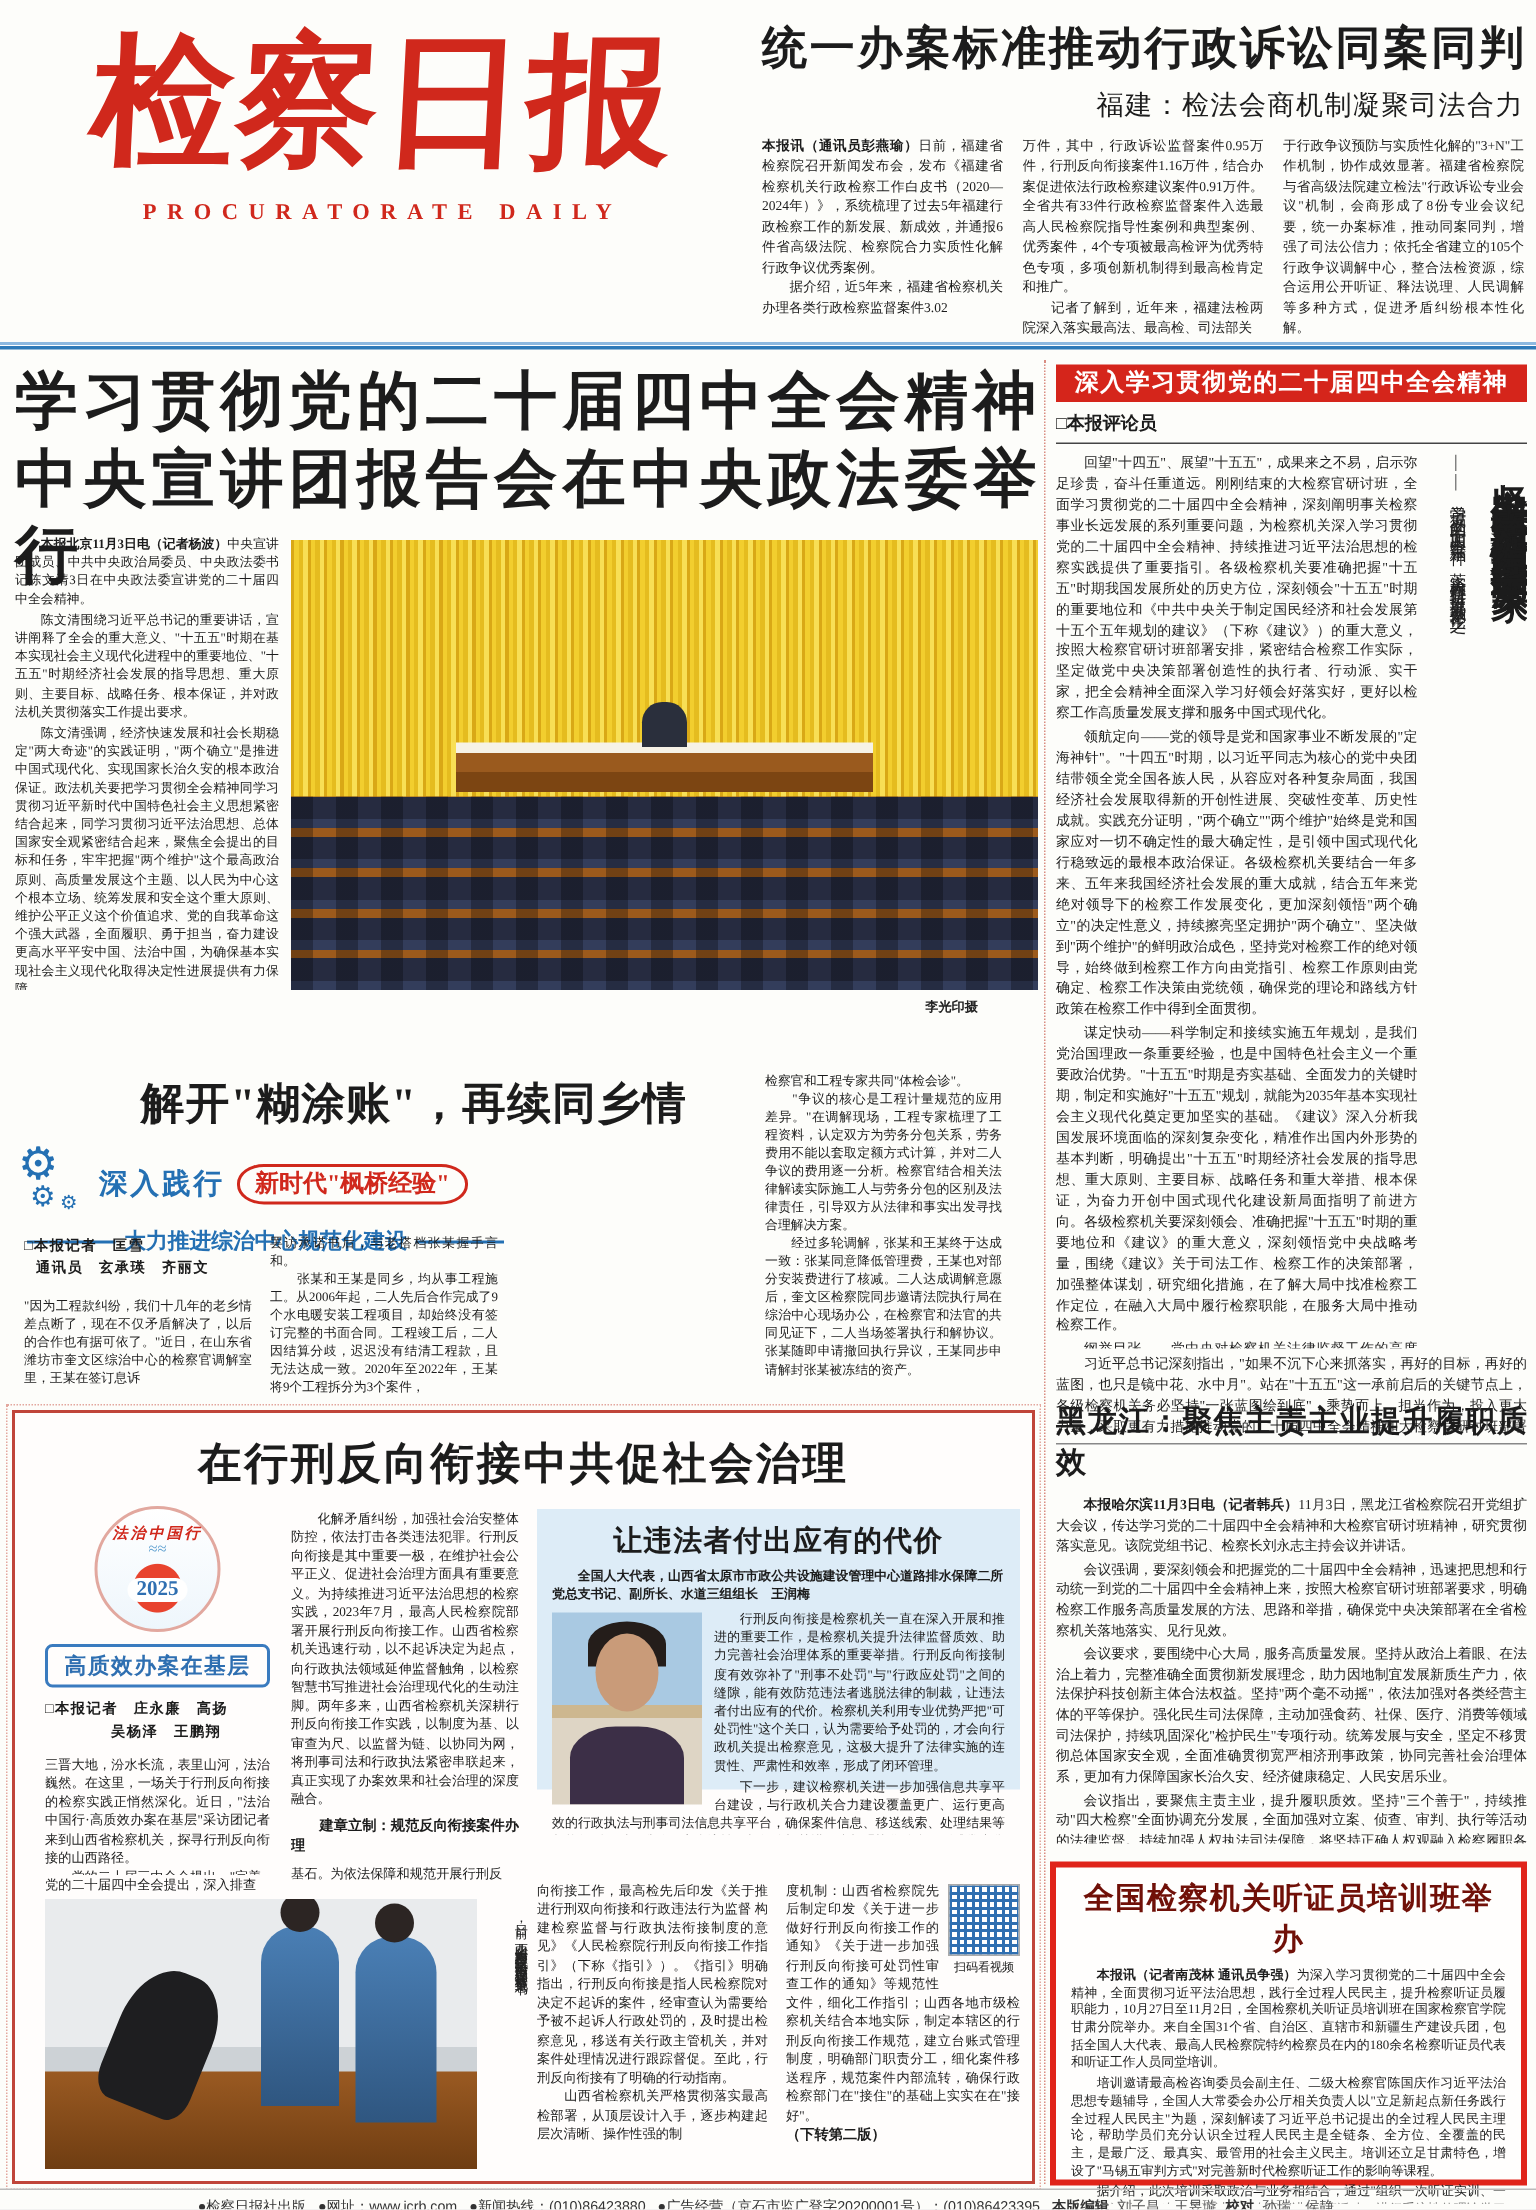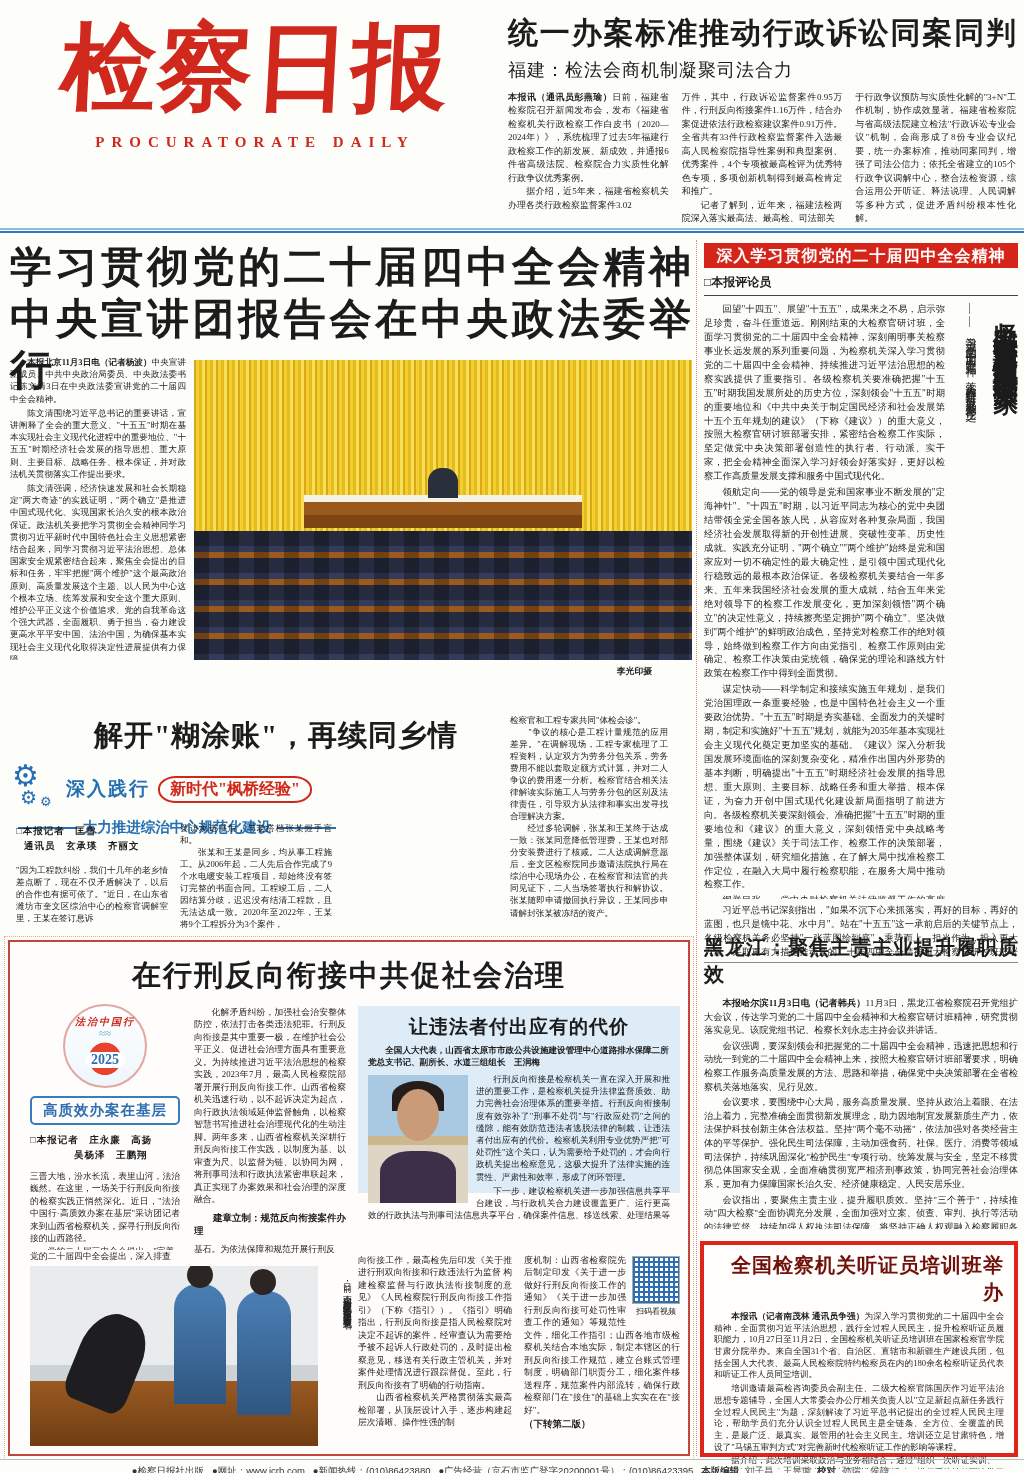--- a/index.html
+++ b/index.html
@@ -26,21 +26,21 @@
       background-image:repeating-linear-gradient(0deg,#3a3a3a 0 2px,transparent 2px 5px),
                        repeating-linear-gradient(90deg,#3a3a3a 0 2px,transparent 2px 5px);}
   .qr.blue{background-image:repeating-linear-gradient(0deg,#2f6fb1 0 2px,transparent 2px 5px),
                             repeating-linear-gradient(90deg,#2f6fb1 0 2px,transparent 2px 5px);}
   .qr-cap{width:27px;height:5px;margin-top:2px;background:repeating-linear-gradient(90deg,#999 0 2px,transparent 2px 3px);}
 
   .rule-blue{left:0;right:0;top:228px;height:5px;background:linear-gradient(#8db9e0 0 2px,#fff 2px 3px,#2e7ab8 3px 5px);}
 
   
   .ts-head{font-size:30px;font-weight:bold;line-height:1.15;text-align:justify;text-align-last:justify;}
-  .ts-sub{font-size:18px;text-align:left;margin-top:7px;letter-spacing:1px;}
+  .ts-sub{font-size:18px;text-align:right;margin-top:7px;letter-spacing:1px;}
   .cols3{display:flex;gap:13px;margin-top:9px;}
   .cols3 > div{flex:1;font-size:9px;line-height:1.5;height:142px;overflow:hidden;}
   .lead-in{font-weight:bold;}
 
   
   .lead-head{font-family:"Liberation Sans",sans-serif;font-weight:900;font-size:42px;line-height:1.23;
              text-align:justify;text-align-last:justify;letter-spacing:1px;}
   .lead-col{font-size:8.6px;line-height:1.42;}
   .caption{font-size:8.8px;line-height:1.5;color:#222;}
   .credit{text-align:right;font-weight:bold;padding-right:40px;}
@@ -67,21 +67,21 @@
   .c-title{width:40px;font-size:25px;font-weight:bold;letter-spacing:3px;line-height:1;}
   .c-close{font-size:9.3px;line-height:1.5;margin-top:5px;height:52px;overflow:hidden;}
   .c-rule{border-top:1px solid #888;margin-top:6px;}
 
   
   .hl-head{font-size:20px;font-weight:bold;text-align:justify;text-align-last:justify;}
   .hl-body{margin-top:9px;font-size:9.2px;line-height:1.48;height:232px;overflow:hidden;}
 
   
   .redbox{border:4px solid #e0241a;background:#fffefd;padding:7px 10px;box-sizing:border-box;}
-  .rb-head{font-size:20px;font-weight:bold;text-align:right;color:#701008;letter-spacing:1px;}
+  .rb-head{font-size:20px;font-weight:bold;text-align:center;color:#701008;letter-spacing:1px;}
   .rb-body{margin-top:5px;font-size:8.6px;line-height:1.36;height:158px;overflow:hidden;}
 
   
   .md-head{font-size:29px;font-weight:bold;text-align:center;letter-spacing:1px;}
   .gears{position:relative;width:46px;height:50px;flex:0 0 auto;}
   .gears span{position:absolute;color:#2470b3;}
   .campaign-r1{display:flex;align-items:center;gap:8px;}
   .c-deep{color:#2470b3;font-size:19px;font-weight:bold;letter-spacing:2px;}
   .c-oval{border:2px solid #d0281c;border-radius:18px/13px;color:#d0281c;font-size:16px;font-weight:bold;
           padding:1px 10px;white-space:nowrap;}

